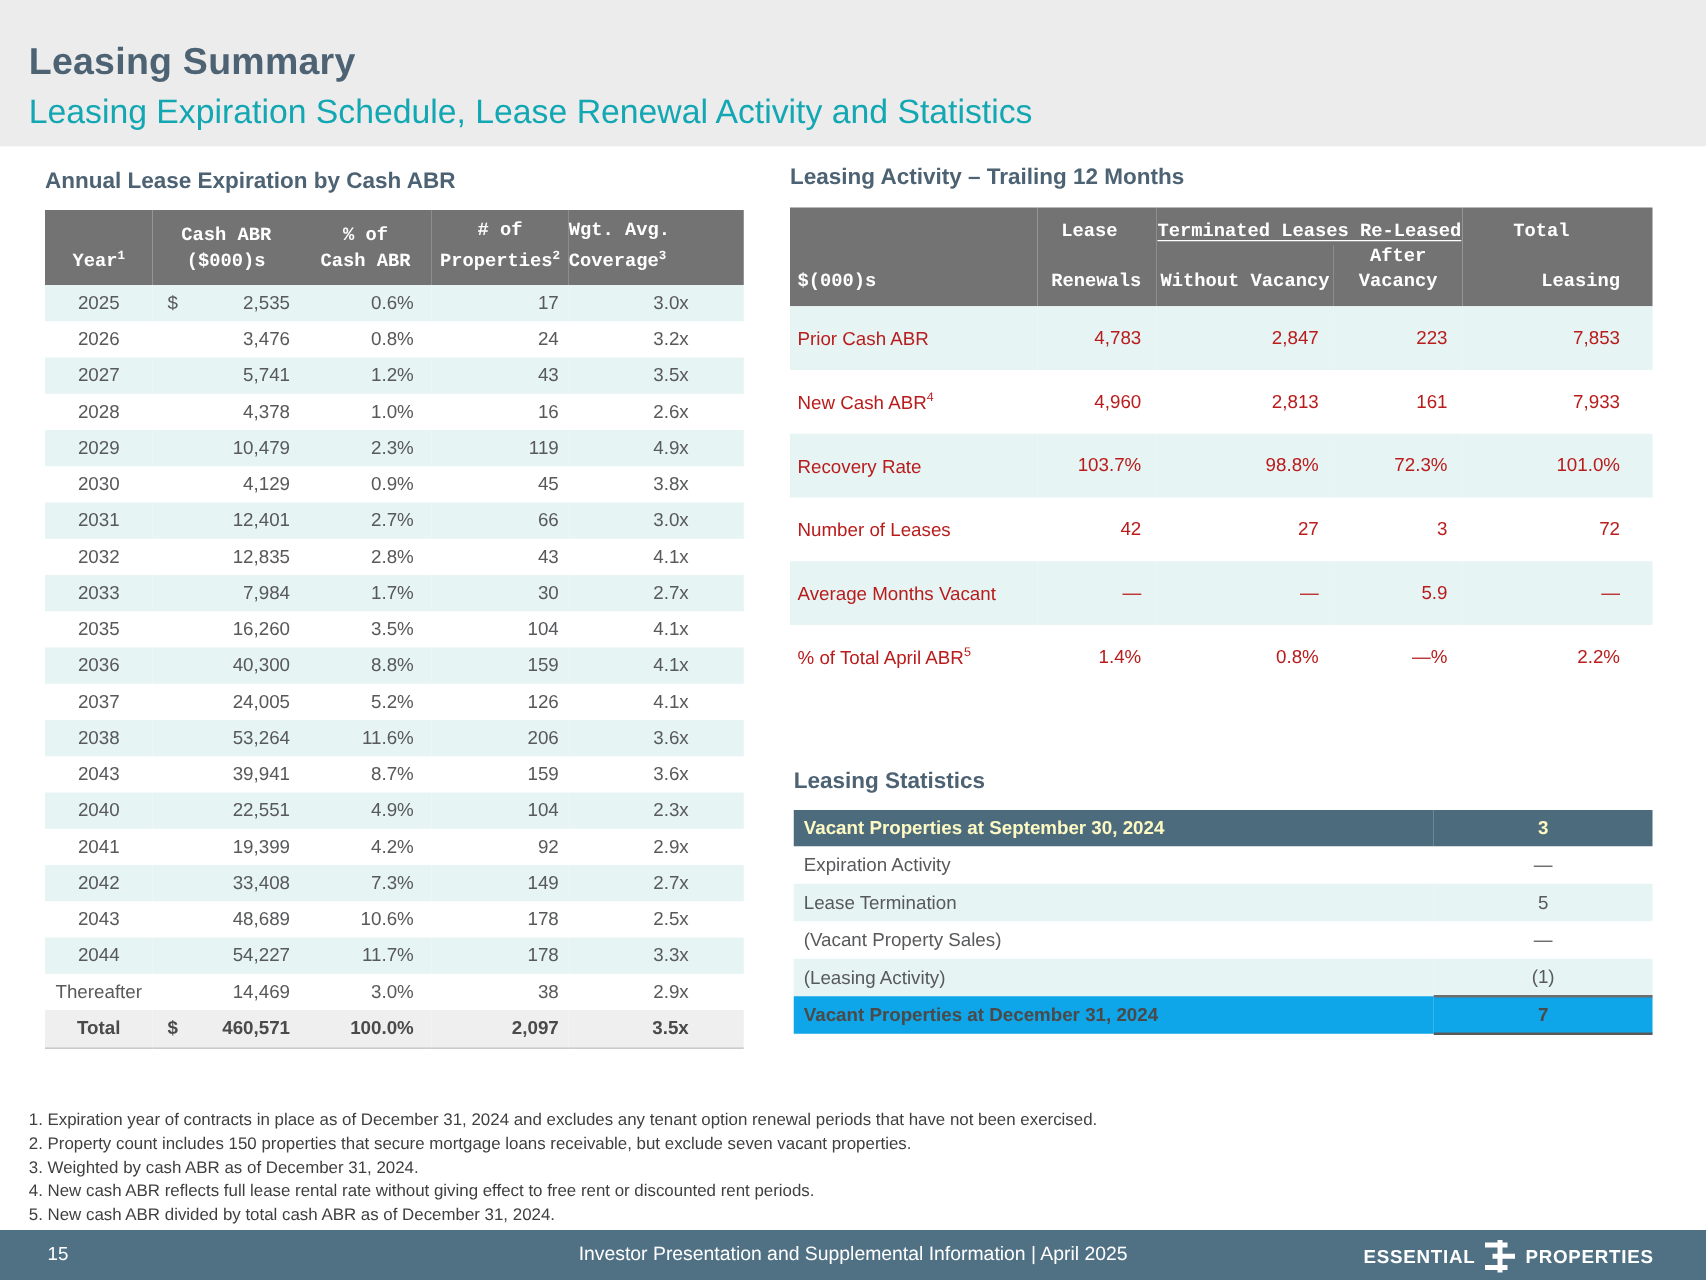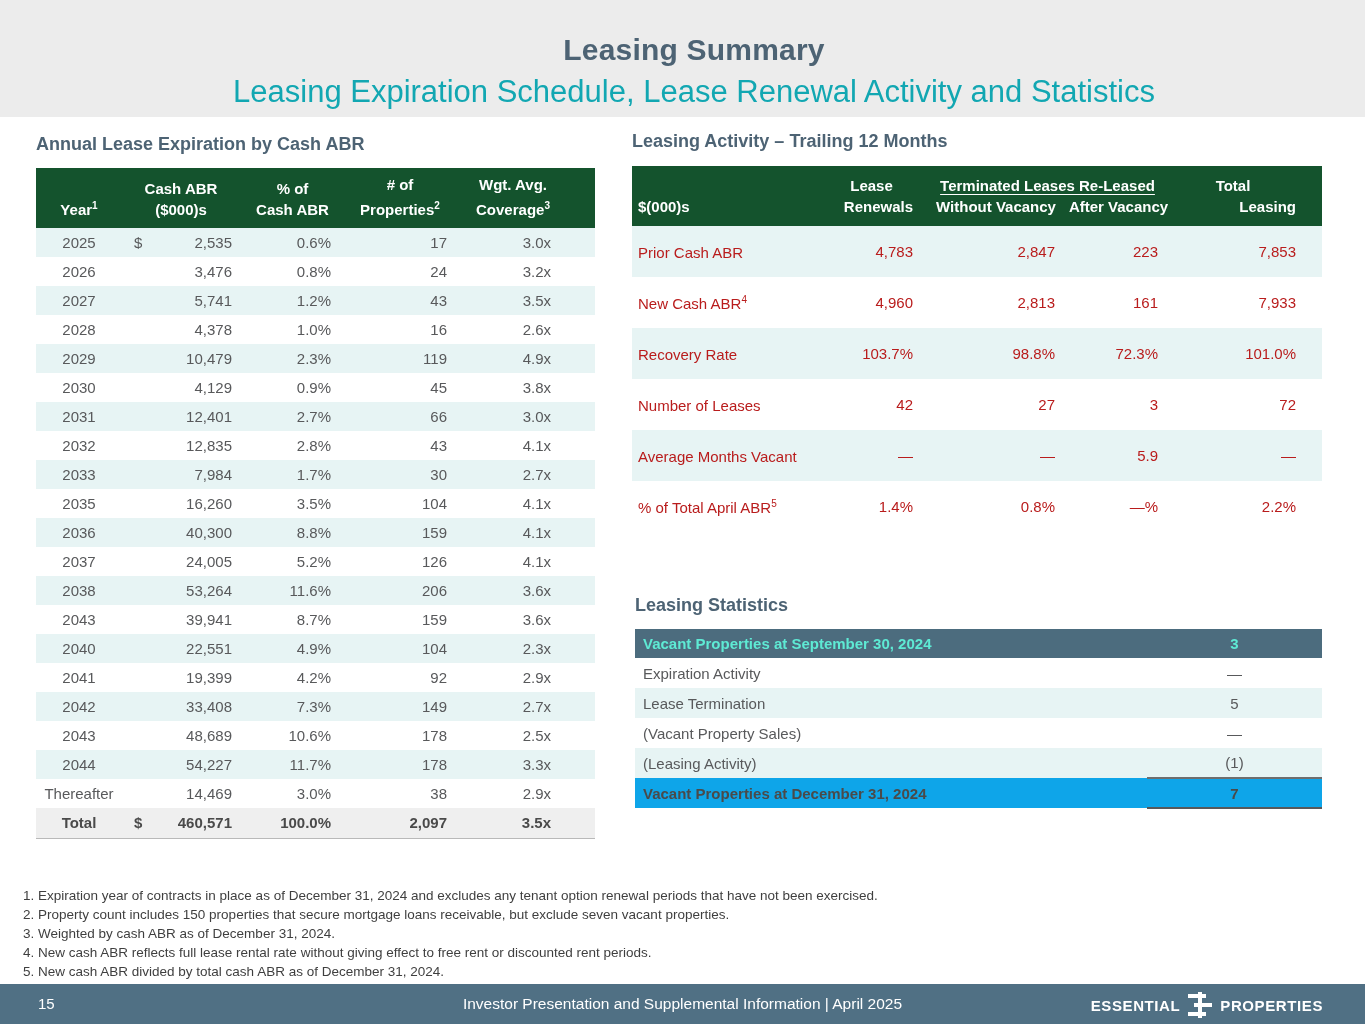--- a/index.html
+++ b/index.html
@@ -8,47 +8,47 @@
     font-family: "Liberation Sans", sans-serif;
     background: #ffffff;
     position: relative;
     overflow: hidden;
   }
   .slide { position: absolute; inset: 0; width: 1365px; height: 1024px; background: #ffffff; }
 
   
   .banner {
     position: absolute; top: 0; left: 0; right: 0; height: 117px;
-    background: #ececec; padding: 33px 0 0 23px; text-align: center;
+    background: #ececec; padding: 33px 0 0 23px;
   }
   .banner h1 { font-size: 30px; font-weight: bold; color: #4d6374; letter-spacing: 0.2px; }
-  .banner h2 { font-size: 31px; font-weight: normal; color: #12a7b2; margin-top: 7px; }
+  .banner h2 { font-size: 27px; font-weight: normal; color: #12a7b2; margin-top: 7px; }
 
   
   .section-title { font-size: 18px; font-weight: bold; color: #4d6374; }
 
   
   .left-col  { position: absolute; left: 36px;  top: 117px; width: 559px; }
   .left-col .section-title { margin-top: 17px; margin-bottom: 13px; }
 
   table { border-collapse: collapse; width: 100%; table-layout: fixed; }
   th, td { font-size: 15px; }
-  thead th { background: #14532d; color: #ffffff; font-weight: bold; vertical-align: bottom; }
+  thead th { background: #737373; color: #ffffff; font-weight: bold; vertical-align: bottom; font-family: Liberation Mono, monospace; }
   sup { font-size: 10px; }
 
   .exp-table thead th { height: 60px; padding-bottom: 8px; line-height: 21px; text-align: center; }
   .exp-table tbody td { height: 29px; color: #58595b; }
   .exp-table tbody tr:nth-child(odd):not(.total-row) { background: #e7f4f4; }
   .exp-table .c-year  { text-align: center; }
   .exp-table .c-abr   { text-align: right; padding-right: 8px; }
   .exp-table .c-abr .dollar { float: left; padding-left: 12px; }
   .exp-table .c-pct   { text-align: right; padding-right: 14px; }
   .exp-table .c-props { text-align: right; padding-right: 8px; }
   .exp-table .c-cov   { text-align: right; padding-right: 44px; }
-  .exp-table th.c-cov { padding-right: 24px; text-align: center; }
+  .exp-table th.c-cov { padding-right: 24px; text-align: left; }
   .exp-table tr.total-row { background: #efefef; }
   .exp-table tr.total-row td {
     font-weight: bold; color: #4a4a4a; height: 30px;
     border-bottom: 1px solid #b9b9b9;
   }
 
   
   .right-col { position: absolute; left: 632px; top: 112px; width: 690px; }
   .right-col .section-title { margin-top: 19px; margin-bottom: 14px; }
 
@@ -63,21 +63,21 @@
   .act-table tbody td { height: 51px; color: #b91c1c; }
   .act-table tbody tr:nth-child(odd) { background: #e7f4f4; }
   .act-table .c-label { text-align: left; padding-left: 6px; }
   .act-table .c-v1 { text-align: right; padding-right: 12px; }
   .act-table .c-v2 { text-align: right; padding-right: 12px; }
   .act-table .c-v3 { text-align: right; padding-right: 12px; }
   .act-table .c-v4 { text-align: right; padding-right: 26px; }
 
   .stats-block { margin-top: 63px; margin-left: 3px; }
   .stats-table tr.header-row td {
-    background: #4c6c7e; color: #5eead4; font-weight: bold; height: 29px;
+    background: #4c6c7e; color: #fef9c3; font-weight: bold; height: 29px;
   }
   .stats-table td { height: 30px; color: #58595b; }
   .stats-table .c-label { text-align: left; padding-left: 8px; }
   .stats-table .c-value { text-align: center; }
   .stats-table tr.header-row .c-value { text-align: center; }
   .stats-table tbody tr:nth-child(odd):not(.header-row):not(.total-row) { background: #e7f4f4; }
   .stats-table tbody tr:nth-child(5) .c-value { border-bottom: 2px solid #6e6e6e; }
   .stats-table tr.total-row { background: #0ea5e9; }
   .stats-table tr.total-row td { font-weight: bold; color: #4a4a4a; }
   .stats-table tr.total-row .c-value { border-bottom: 2px solid #58595b; }

